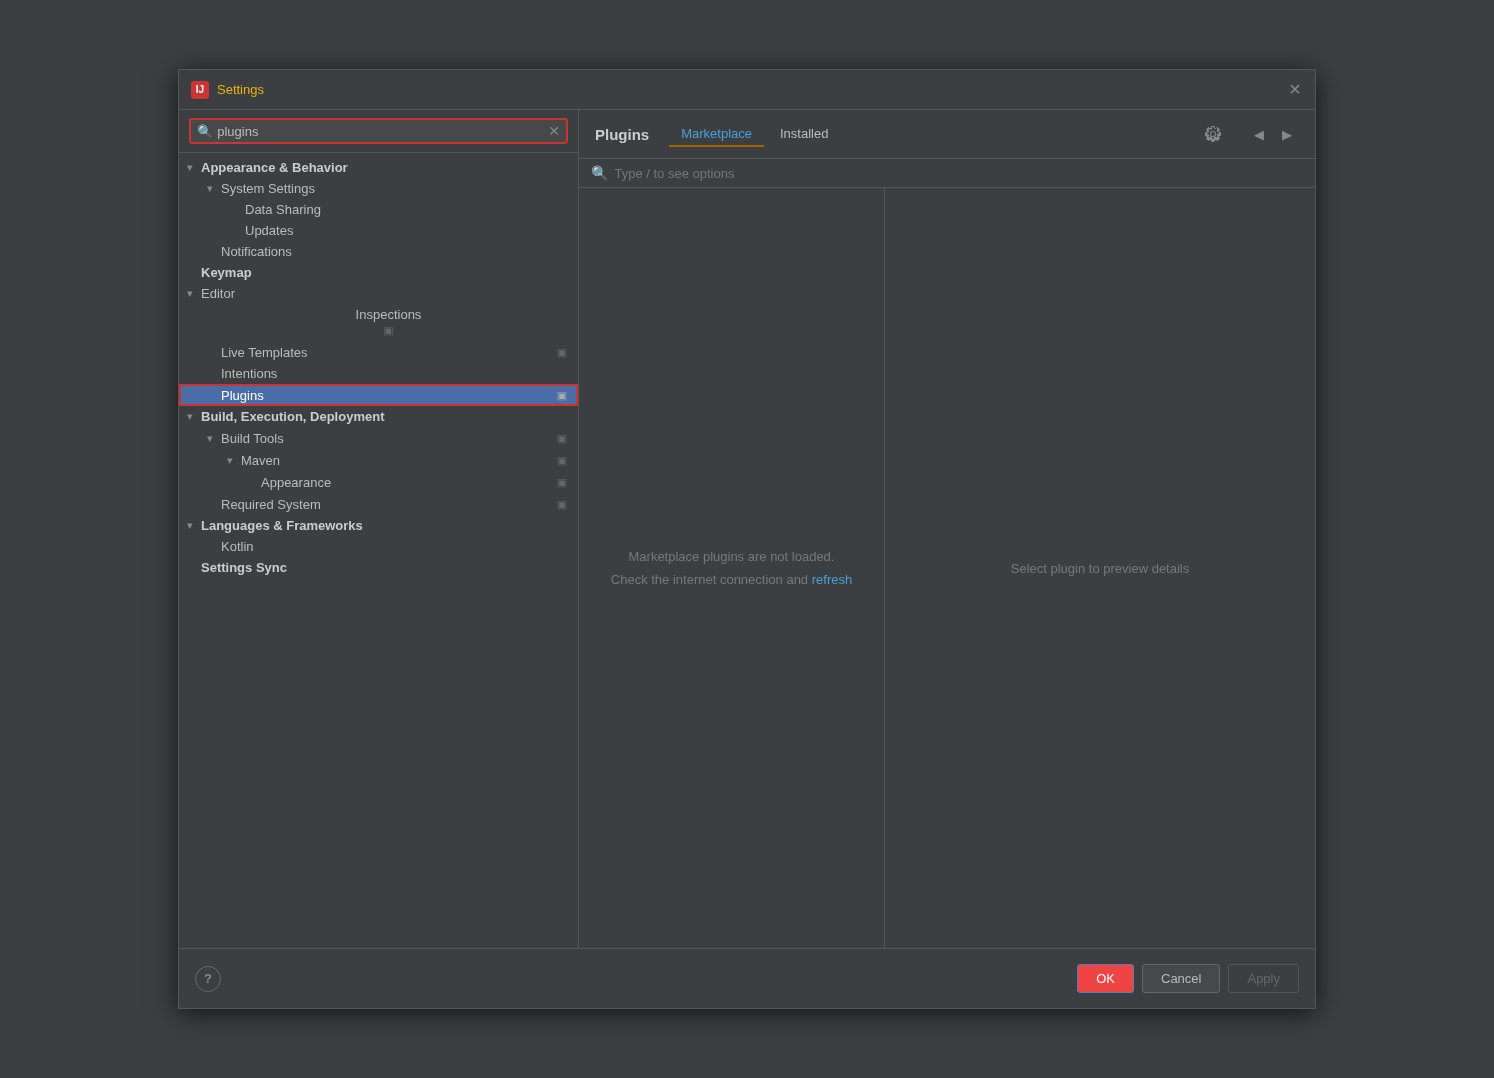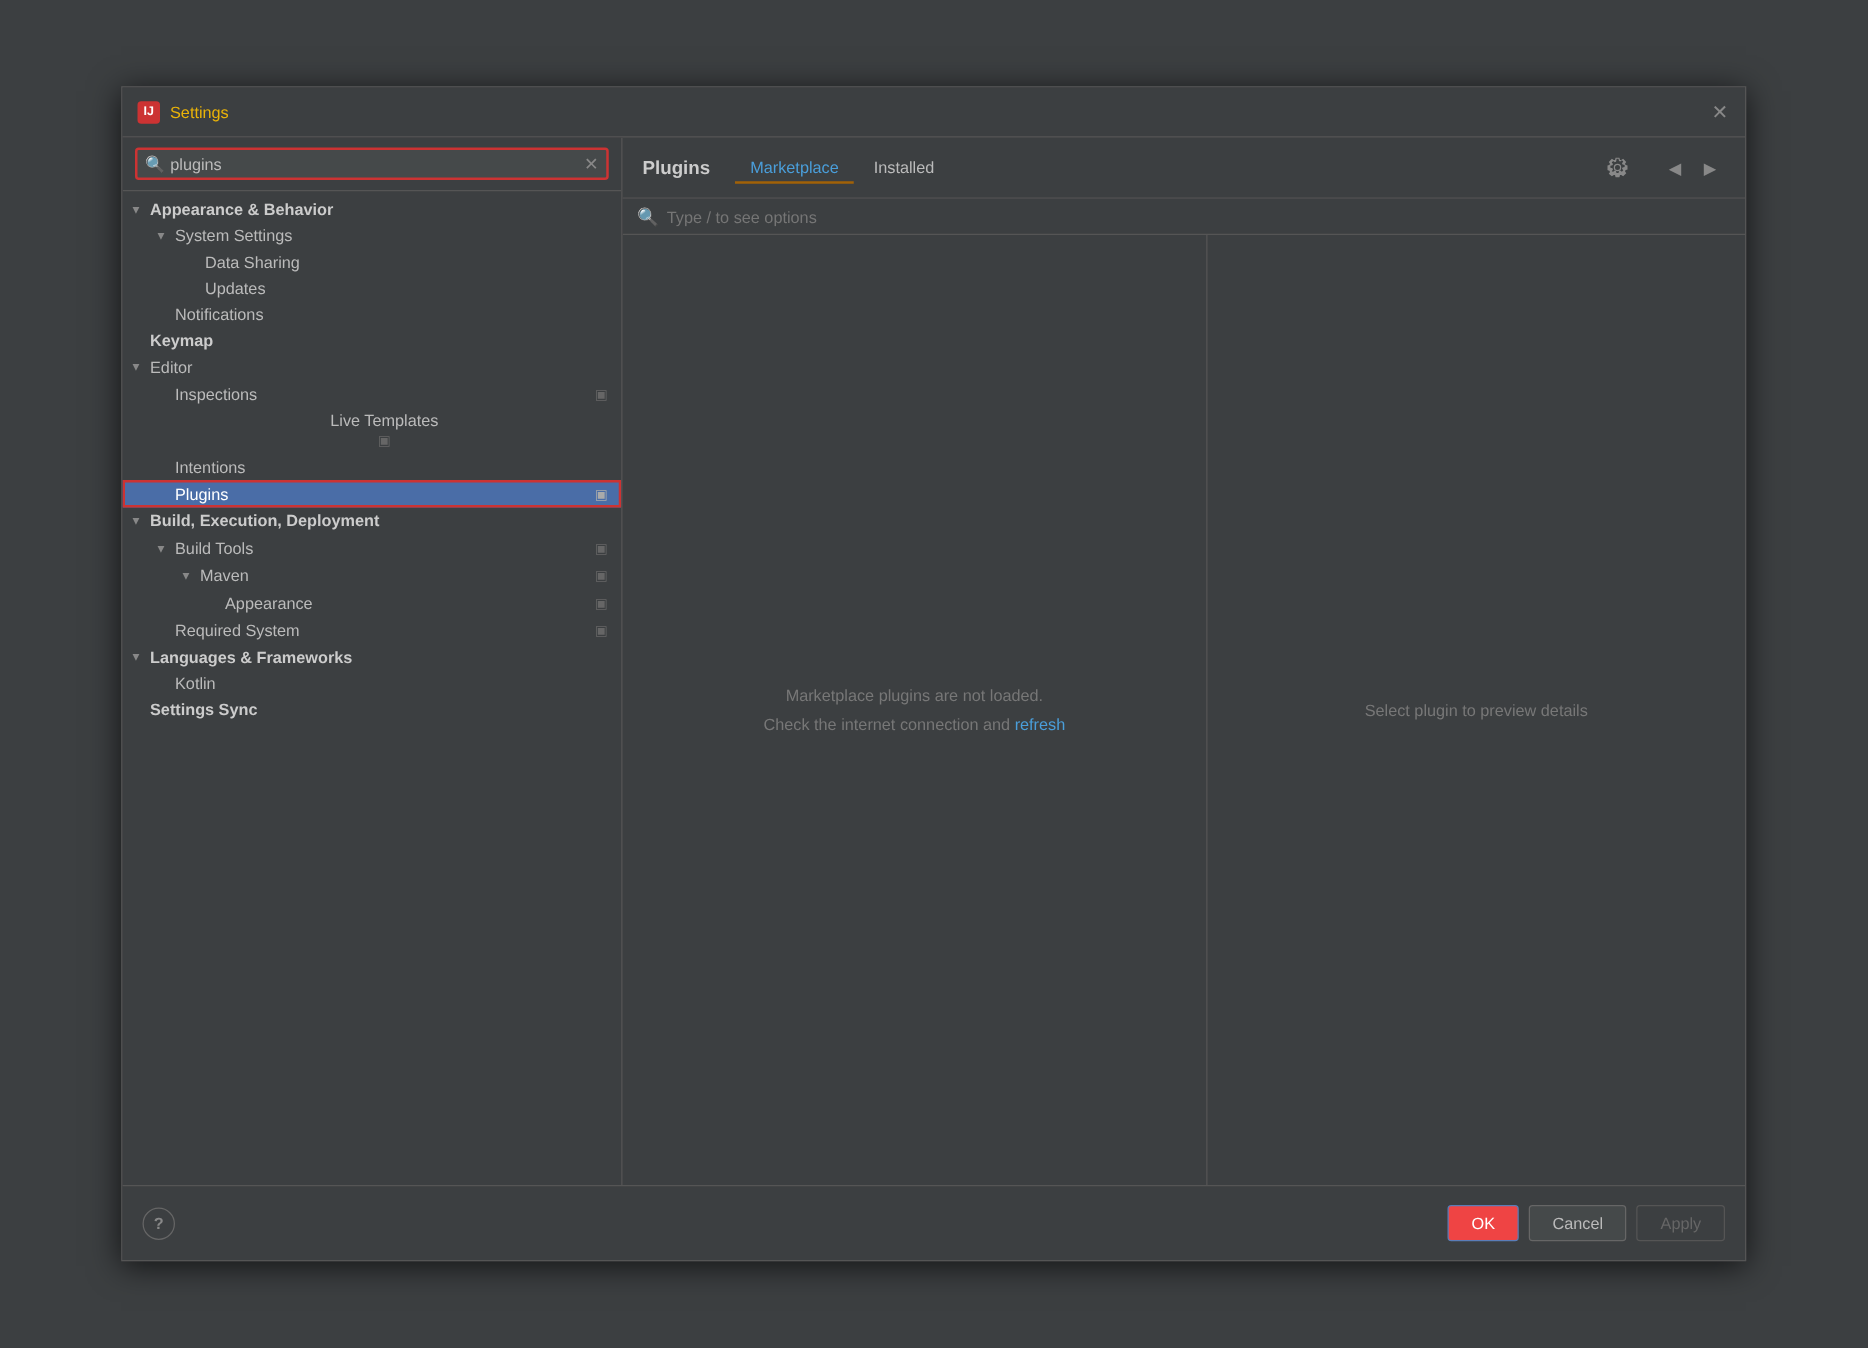--- a/index.html
+++ b/index.html
@@ -8,21 +8,21 @@
       font-family: 'Segoe UI', Arial, sans-serif;
       font-size: 13px;
       color: #bbbbbb;
       width: 1494px;
       height: 1078px;
       display: flex;
       align-items: center;
       justify-content: center;
     }
     .dialog {
-      width: 1300px;
+      width: 1138px;
       height: 940px;
       background: #3c3f41;
       border: 1px solid #555;
       display: flex;
       flex-direction: column;
       box-shadow: 0 4px 24px rgba(0,0,0,0.7);
     }
     .title-bar {
       background: #3c3f41;
       height: 40px;
@@ -360,27 +360,27 @@
         <div class="tree-item bold" style="padding-left:8px;">
           <span class="arrow" style="width:14px;"></span>
           <span class="label">Keymap</span>
         </div>
 
         <div class="tree-item" style="padding-left:8px;">
           <span class="arrow">▾</span>
           <span class="label">Editor</span>
         </div>
 
-        <div class="tree-item" style="padding-left:28px;">
+        <div class="tree-item" style="padding-left:28px;flex-direction:column;">
           <span class="arrow" style="width:14px;"></span>
           <span class="label" style="flex:1;">Inspections</span>
           <span class="icon-right">▣</span>
         </div>
 
-        <div class="tree-item" style="padding-left:28px;flex-direction:column;">
+        <div class="tree-item" style="padding-left:28px;">
           <span class="arrow" style="width:14px;"></span>
           <span class="label" style="flex:1;">Live Templates</span>
           <span class="icon-right">▣</span>
         </div>
 
         <div class="tree-item" style="padding-left:28px;">
           <span class="arrow" style="width:14px;"></span>
           <span class="label">Intentions</span>
         </div>
 

